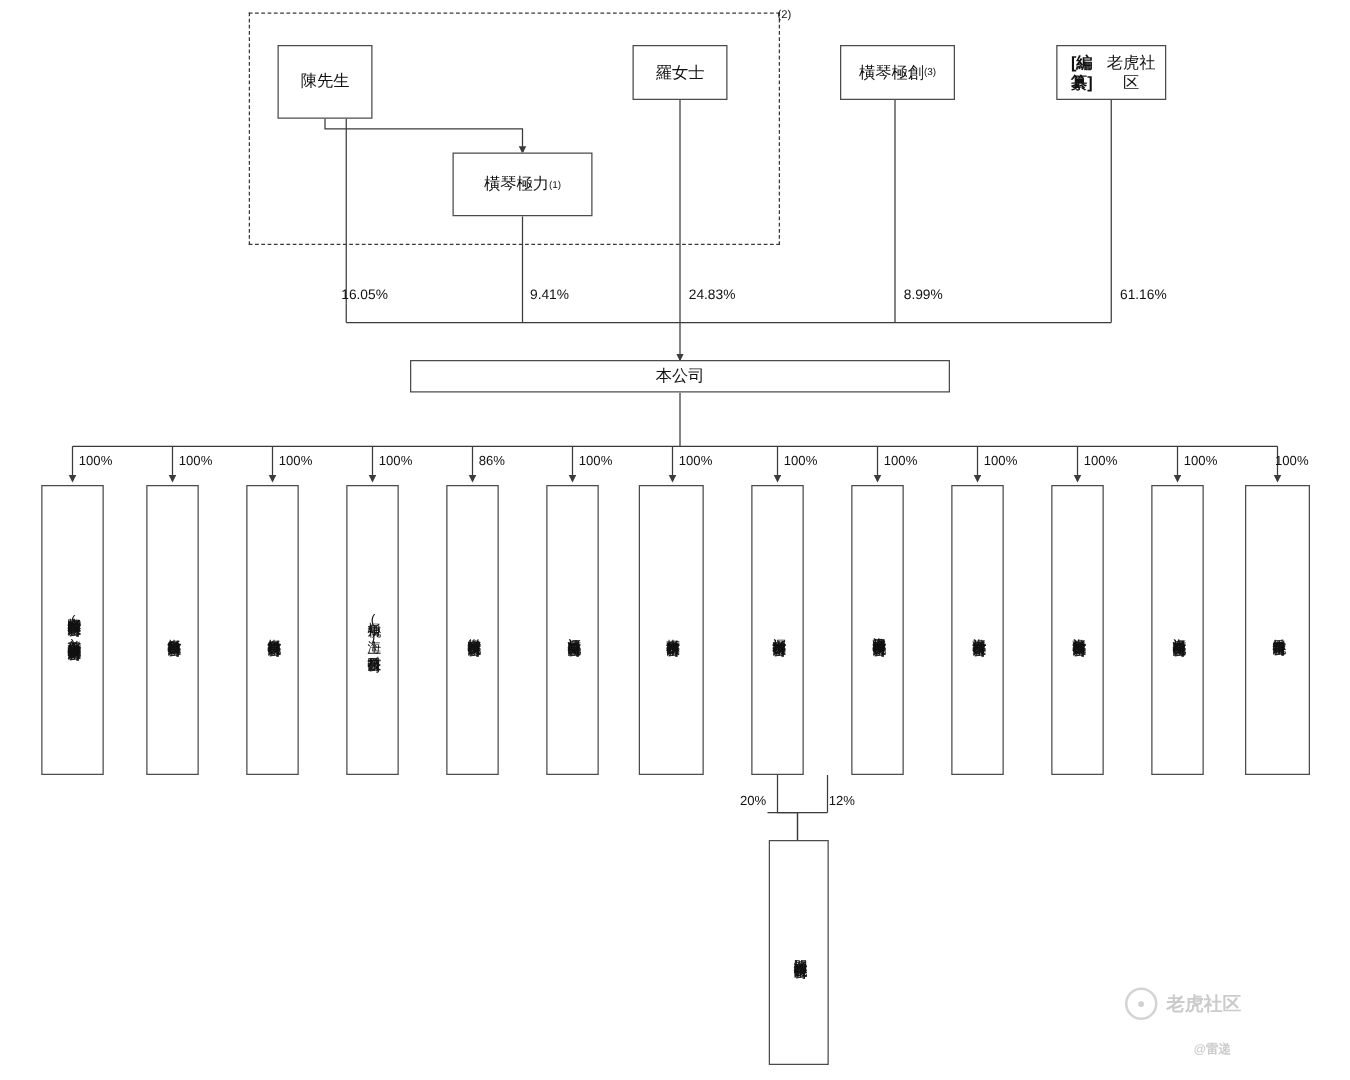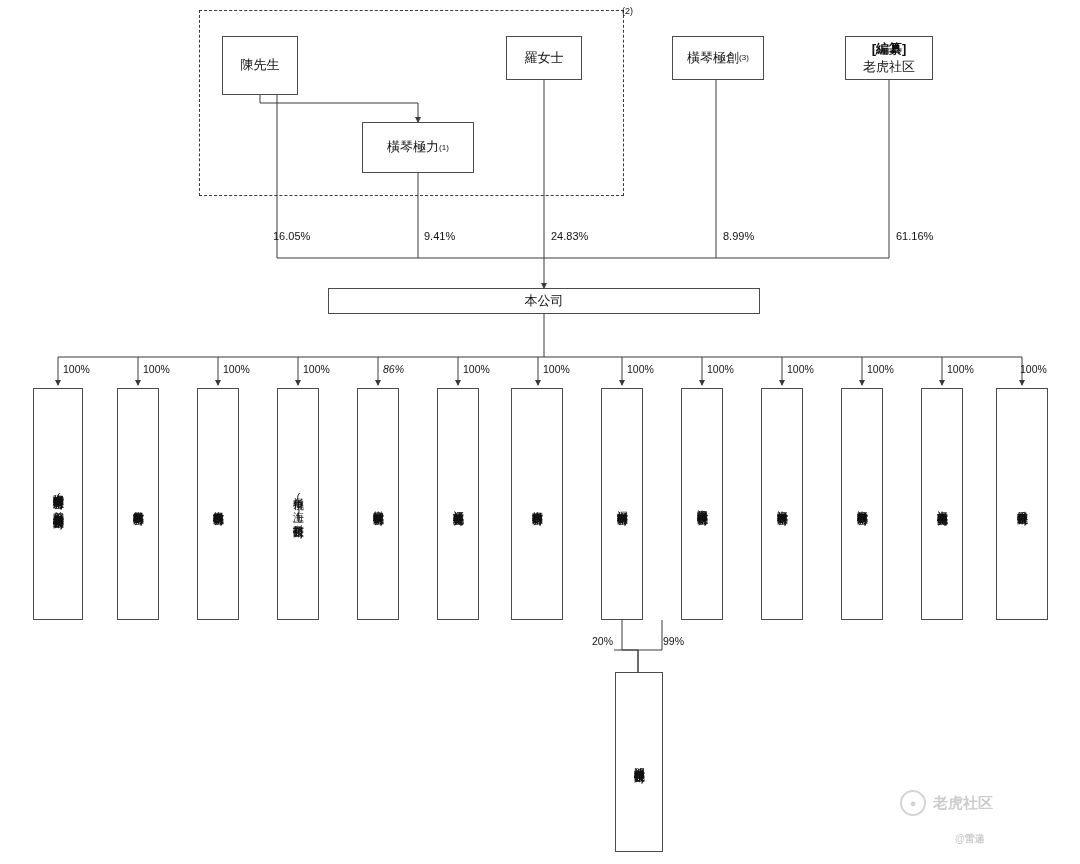--- a/index.html
+++ b/index.html
@@ -178,40 +178,40 @@
 
   <div class="node top" style="left:506px; top:36px; width:76px; height:44px;">
     <span>羅女士</span>
   </div>
 
   <div class="node top" style="left:672px; top:36px; width:92px; height:44px;">
     <span>橫琴極創</span>
       <span class="sup">(3)</span>
   </div>
 
-  <div class="node top" style="left:845px; top:36px; width:88px; height:44px; flex-direction:column; gap:1px;">
+  <div class="node top" style="left:845px; top:36px; width:88px; height:44px; flex-direction:row; gap:1px;">
     <span class="bold">[編纂]</span>
     <span>老虎社区</span>
   </div>
 
   <div class="pct" style="left:273px; top:230px;">16.05%</div>
   <div class="pct" style="left:424px; top:230px;">9.41%</div>
   <div class="pct" style="left:551px; top:230px;">24.83%</div>
   <div class="pct" style="left:723px; top:230px;">8.99%</div>
   <div class="pct" style="left:896px; top:230px;">61.16%</div>
 
   <div class="node company" style="left:328px; top:288px; width:432px; height:26px;align-items:center;">
     <span>本公司</span>
   </div>
 
   <div class="pct small" style="left:63px; top:363px;">100%</div>
   <div class="pct small" style="left:143px; top:363px;">100%</div>
   <div class="pct small" style="left:223px; top:363px;">100%</div>
   <div class="pct small" style="left:303px; top:363px;">100%</div>
-  <div class="pct small" style="left:383px; top:363px;font-style:italic;">86%</div>
+  <div class="pct small" style="left:383px; top:363px;">86%</div>
   <div class="pct small" style="left:463px; top:363px;">100%</div>
   <div class="pct small" style="left:543px; top:363px;">100%</div>
   <div class="pct small" style="left:627px; top:363px;">100%</div>
   <div class="pct small" style="left:707px; top:363px;">100%</div>
   <div class="pct small" style="left:787px; top:363px;">100%</div>
   <div class="pct small" style="left:867px; top:363px;">100%</div>
   <div class="pct small" style="left:947px; top:363px;">100%</div>
   <div class="pct small" style="left:1020px; top:363px;">100%</div>
 
   <div class="node vert" style="left:33px; top:388px; width:50px; height:232px;">
@@ -248,21 +248,21 @@
     <span>珠海極數科技有限公司</span>
   </div>
   <div class="node vert" style="left:921px; top:388px; width:42px; height:232px;">
     <span>海南極視星光有限公司</span>
   </div>
   <div class="node vert" style="left:996px; top:388px; width:52px; height:232px;">
     <span>香港極視角有限公司</span>
   </div>
 
   <div class="pct small" style="left:592px; top:635px;">20%</div>
-  <div class="pct small" style="left:663px; top:635px;">99%</div>
+  <div class="pct small" style="left:663px; top:635px;">12%</div>
 
   <div class="node vert" style="left:615px; top:672px; width:48px; height:180px;">
     <span>澳門極視角科技有限公司</span>
   </div>
 
   <div class="watermark" style="left:900px; top:790px;">
     <span class="wm-circle">●</span>
     <span>老虎社区</span>
   </div>
   <div class="watermark small" style="left:955px; top:832px;">

